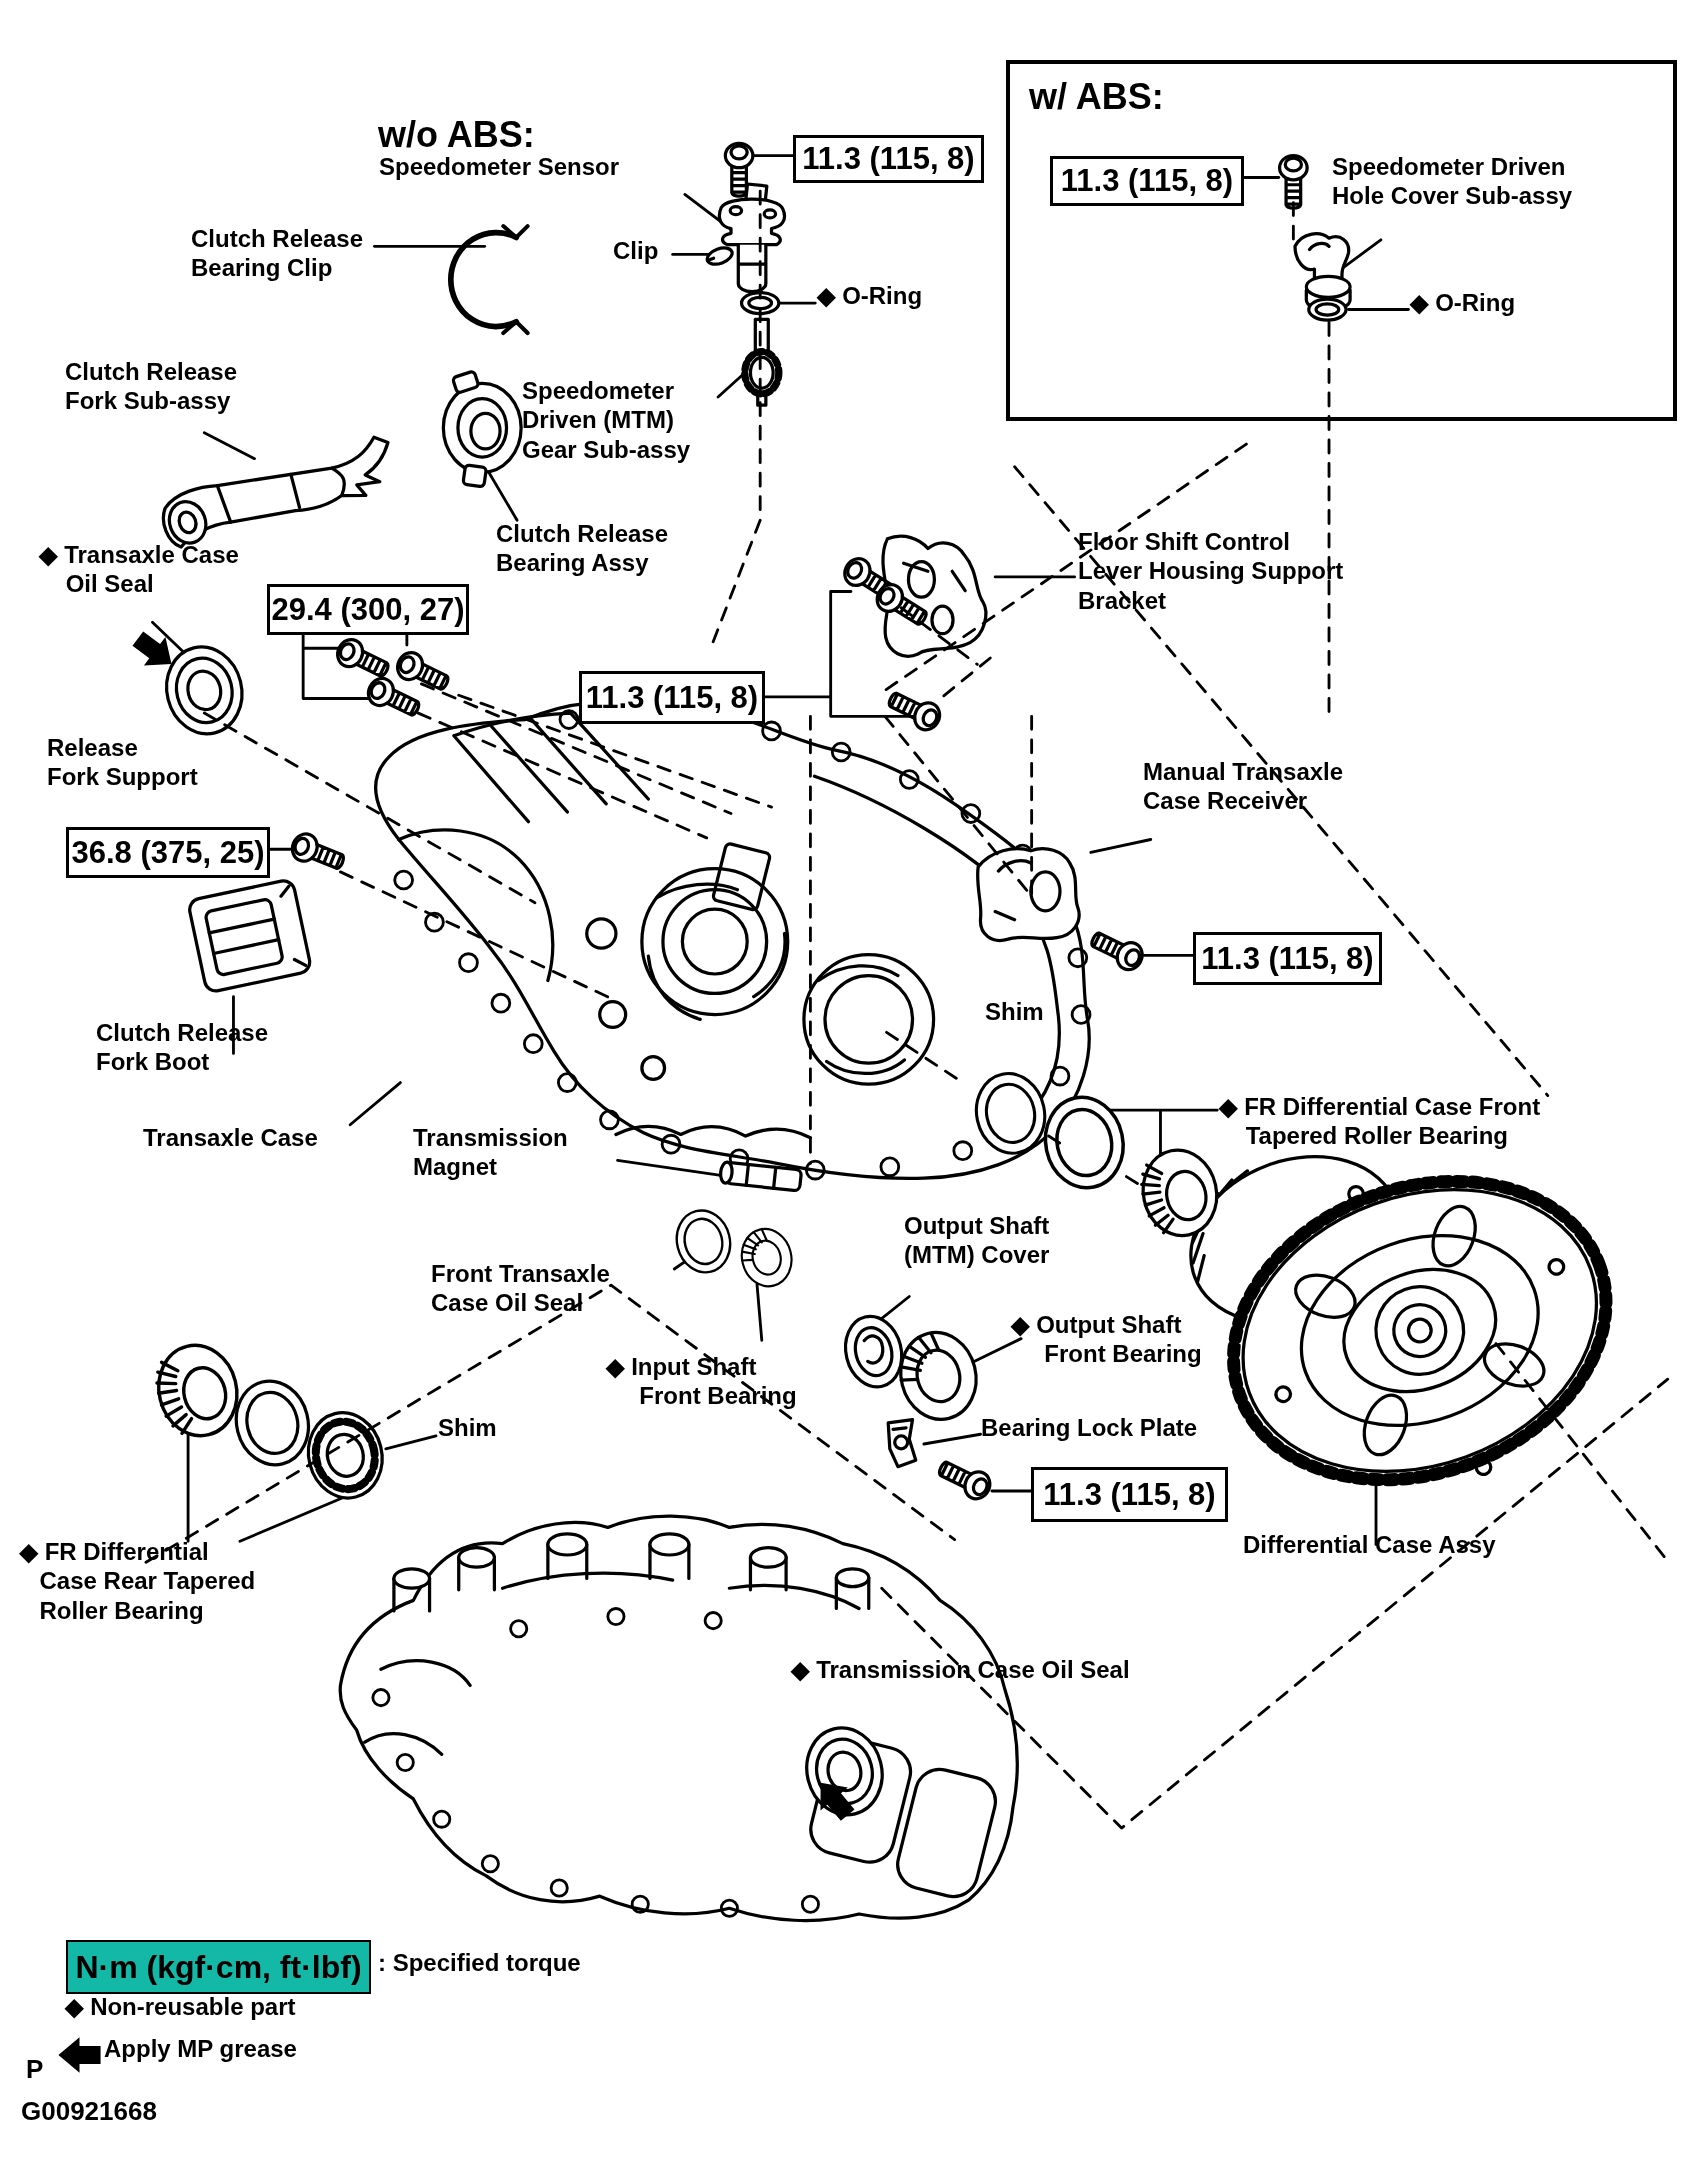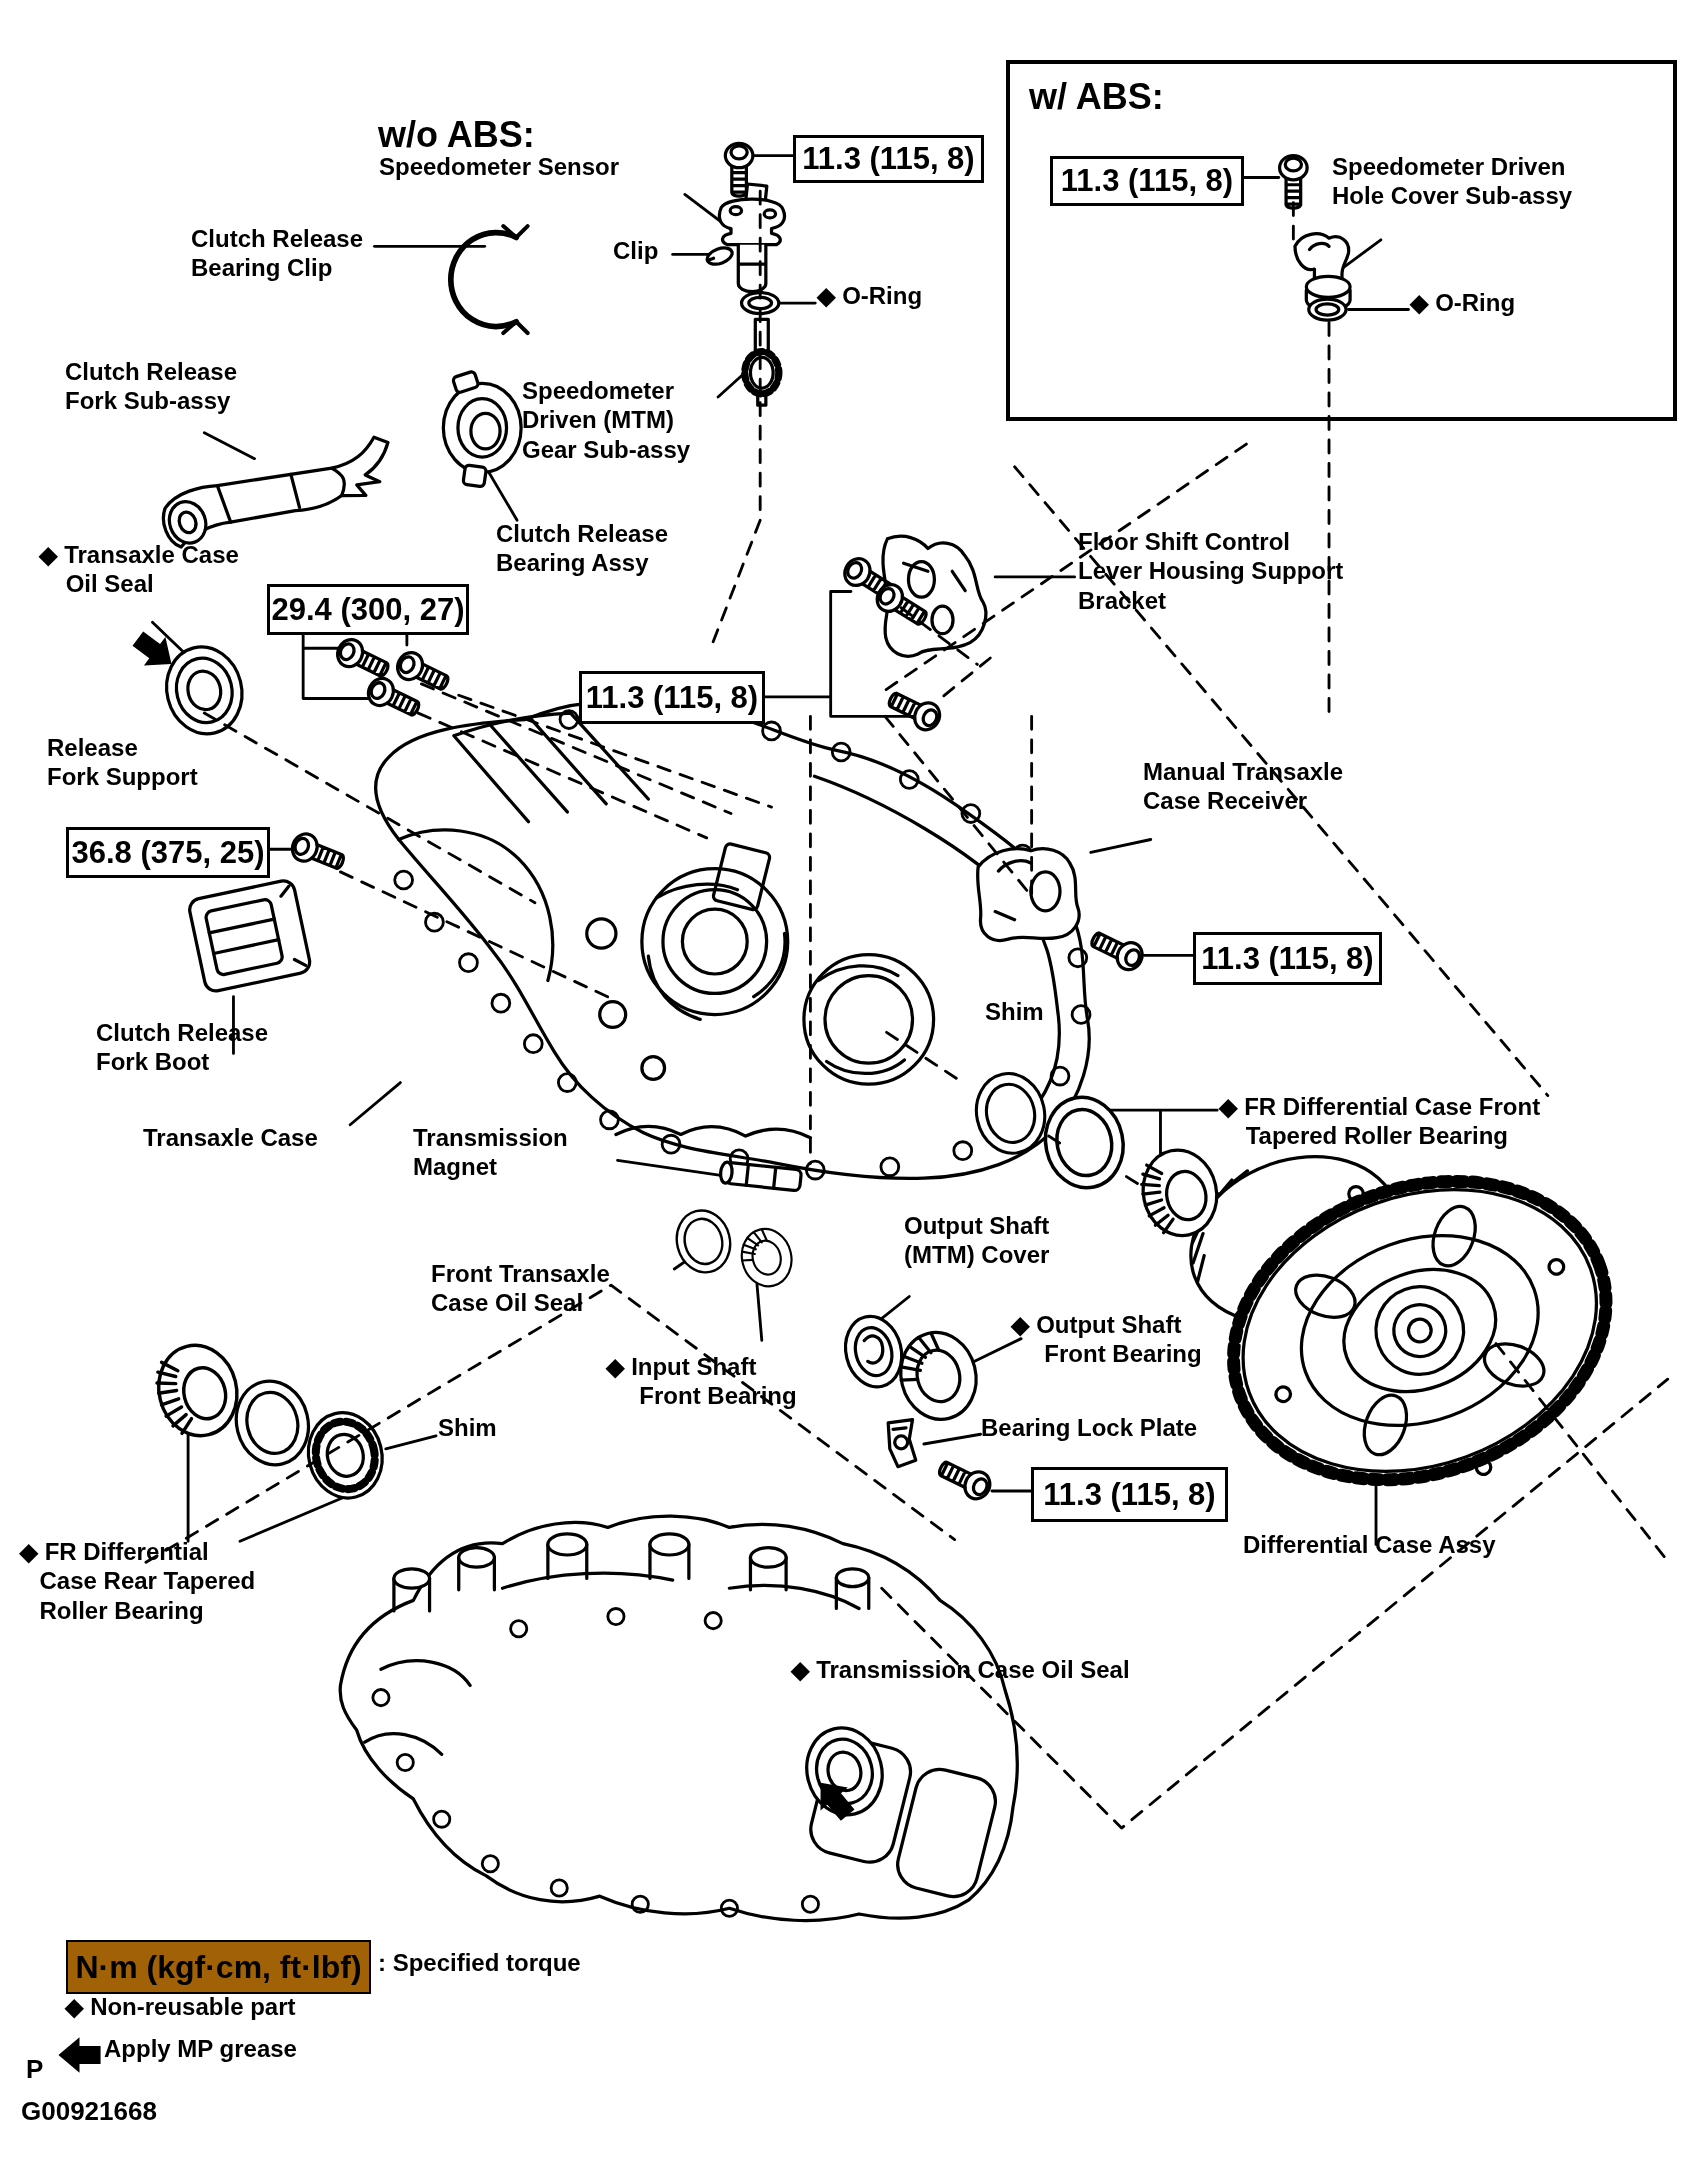--- a/index.html
+++ b/index.html
@@ -4,21 +4,21 @@
 <style>
   html,body{margin:0;padding:0;background:#e8e8e8;}
   .page{position:relative;width:1697px;height:2183px;background:#fff;overflow:hidden;
         font-family:"Liberation Sans", sans-serif;color:#000;}
   .art{position:absolute;left:0;top:0;}
   .lbl{position:absolute;font-size:24px;font-weight:600;line-height:1.22;white-space:pre;color:#000;}
   .b44{font-size:36px;font-weight:700;}
   .tq{position:absolute;border:3.2px solid #000;background:#fff;display:flex;align-items:center;
       justify-content:center;font-size:31px;font-weight:700;white-space:pre;}
   .inset-box{position:absolute;border:4px solid #000;background:transparent;}
-  .legend-box{position:absolute;border:2.4px solid #000;background:#a16207;display:flex;align-items:center;
+  .legend-box{position:absolute;border:2.4px solid #000;background:#14b8a6;display:flex;align-items:center;
       justify-content:center;font-size:32px;font-weight:600;white-space:pre;}
   .small{font-size:26px;font-weight:700;}
 </style>
 </head>
 <body>
 
 <div class="page">
 
 <svg class="art" width="1697" height="2183" viewBox="0 0 2094 2694" xmlns="http://www.w3.org/2000/svg" stroke="#000" stroke-width="4" fill="none" stroke-linecap="round" stroke-linejoin="round">
 

